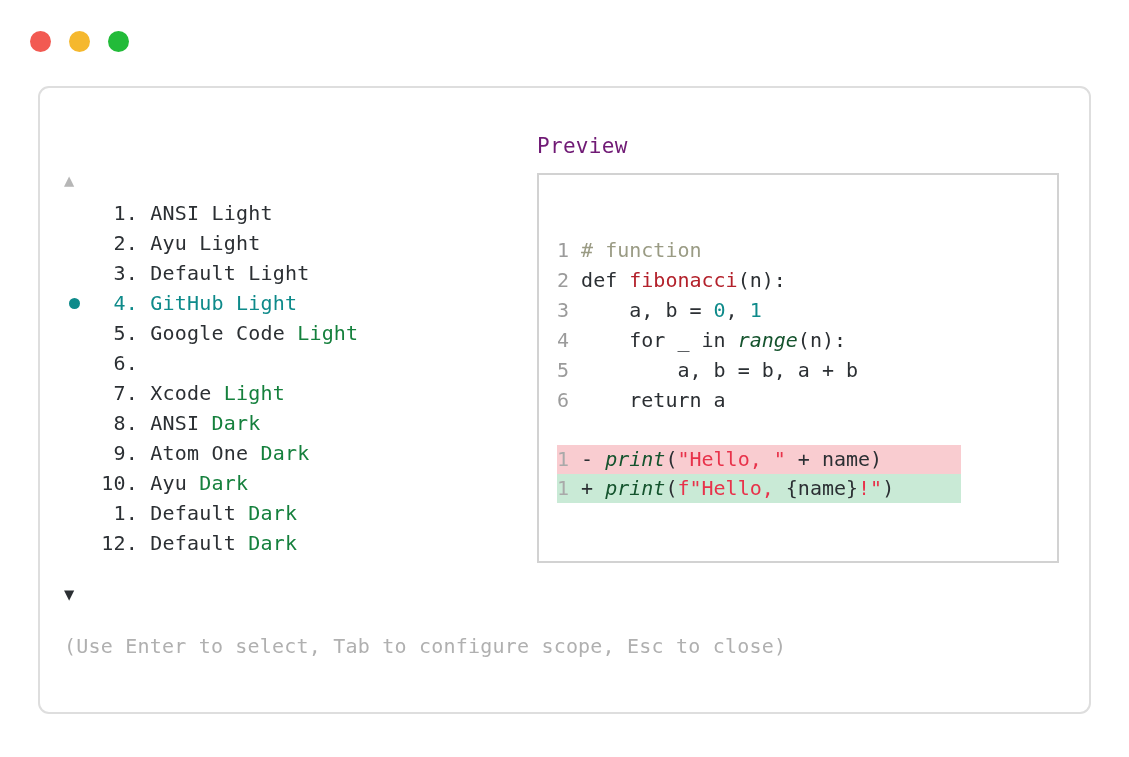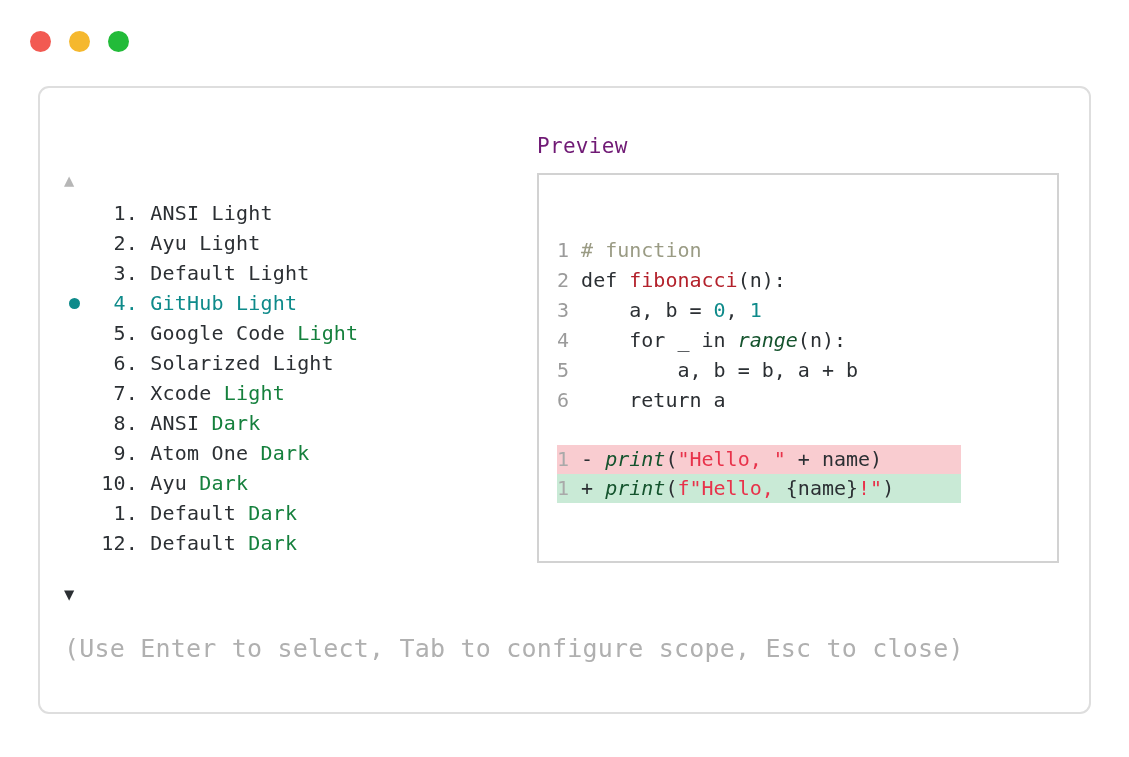--- a/index.html
+++ b/index.html
@@ -176,21 +176,21 @@
   .diff-del { background: #f9ccd0; }
   .diff-add { background: #c9ead6; }
   .diff .ln { color: #a9a9a9; }
   .diff-mark { color: #2b2f33; }
 
   
   .hint {
     position: absolute;
     left: 24px;
     top: 546px;
-    font-size: 25px;
+    font-size: 20px;
     color: #b0b0b0;
     white-space: pre;
     letter-spacing: 0.2px;
   }
 </style>
 </head>
 <body>
 
 <div class="titlebar">
   <span class="dot dot-red"></span>
@@ -204,21 +204,21 @@
 
   <div class="arrow arrow-up">▲</div>
   <div class="arrow arrow-down">▼</div>
 
   <div class="list" id="theme-list">
       <div class="row"><span class="bullet-cell"></span><span class="idx"> 1.</span><span class="nm"> ANSI Light</span><span class="variant"></span></div>
       <div class="row"><span class="bullet-cell"></span><span class="idx"> 2.</span><span class="nm"> Ayu Light</span><span class="variant"></span></div>
       <div class="row"><span class="bullet-cell"></span><span class="idx"> 3.</span><span class="nm"> Default Light</span><span class="variant"></span></div>
       <div class="row selected"><span class="bullet-cell"><span class="bullet"></span></span><span class="idx"> 4.</span><span class="nm"> GitHub Light</span><span class="variant"></span></div>
       <div class="row"><span class="bullet-cell"></span><span class="idx"> 5.</span><span class="nm"> Google Code</span><span class="variant dim"> Light</span></div>
-      <div class="row"><span class="bullet-cell"></span><span class="idx"> 6.</span><span class="nm"> Solarized Light</span><span class="variant"></span></div>
+      <div class="row"><span class="bullet-cell"></span><span class="idx"> 6.</span><span class="variant"></span></div>
       <div class="row"><span class="bullet-cell"></span><span class="idx"> 7.</span><span class="nm"> Xcode</span><span class="variant dim"> Light</span></div>
       <div class="row"><span class="bullet-cell"></span><span class="idx"> 8.</span><span class="nm"> ANSI</span><span class="variant dim"> Dark</span></div>
       <div class="row"><span class="bullet-cell"></span><span class="idx"> 9.</span><span class="nm"> Atom One</span><span class="variant dim"> Dark</span></div>
       <div class="row"><span class="bullet-cell"></span><span class="idx">10.</span><span class="nm"> Ayu</span><span class="variant dim"> Dark</span></div>
       <div class="row"><span class="bullet-cell"></span><span class="idx">1.</span><span class="nm"> Default</span><span class="variant dim"> Dark</span></div>
       <div class="row"><span class="bullet-cell"></span><span class="idx">12.</span><span class="nm"> Default</span><span class="variant dim"> Dark</span></div>
     </div>
 
   <div class="preview-box">
     <div class="code" id="code-block"><span class="cline"><span class="ln">1</span><span> </span><span class="t-comment"># function</span></span><span class="cline"><span class="ln">2</span><span> </span><span class="t-kw">def </span><span class="t-fn">fibonacci</span><span class="t-plain">(n):</span></span><span class="cline"><span class="ln">3</span><span> </span><span class="t-plain">    a, b = </span><span class="t-num">0</span><span class="t-plain">, </span><span class="t-num">1</span></span><span class="cline"><span class="ln">4</span><span> </span><span class="t-plain">    for _ in </span><span class="t-builtin">range</span><span class="t-plain">(n):</span></span><span class="cline"><span class="ln">5</span><span> </span><span class="t-plain">        a, b = b, a + b</span></span><span class="cline"><span class="ln">6</span><span> </span><span class="t-plain">    return a</span></span><span class="cline blank-line"></span><span class="diff diff-del"><span class="ln">1</span><span class="diff-mark"> - </span><span class="t-builtin">print</span><span class="t-plain">(</span><span class="t-str">"Hello, "</span><span class="t-plain"> + name)</span></span><span class="diff diff-add"><span class="ln">1</span><span class="diff-mark"> + </span><span class="t-builtin">print</span><span class="t-plain">(</span><span class="t-str">f"Hello, </span><span class="t-plain">{name}</span><span class="t-str">!"</span><span class="t-plain">)</span></span></div>

